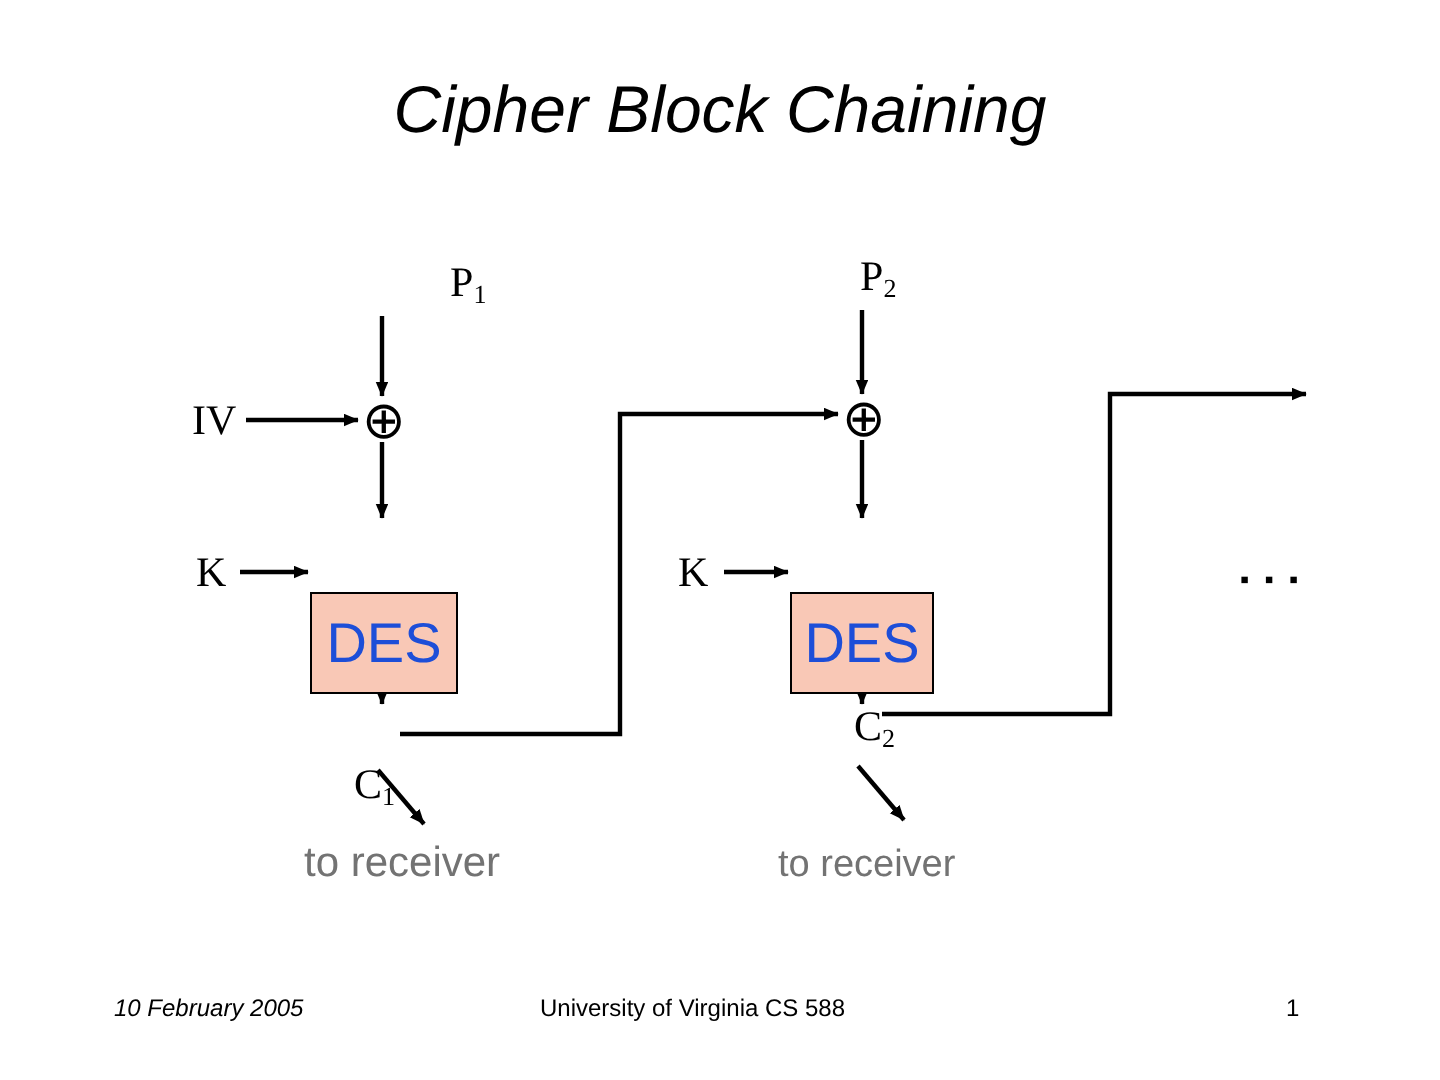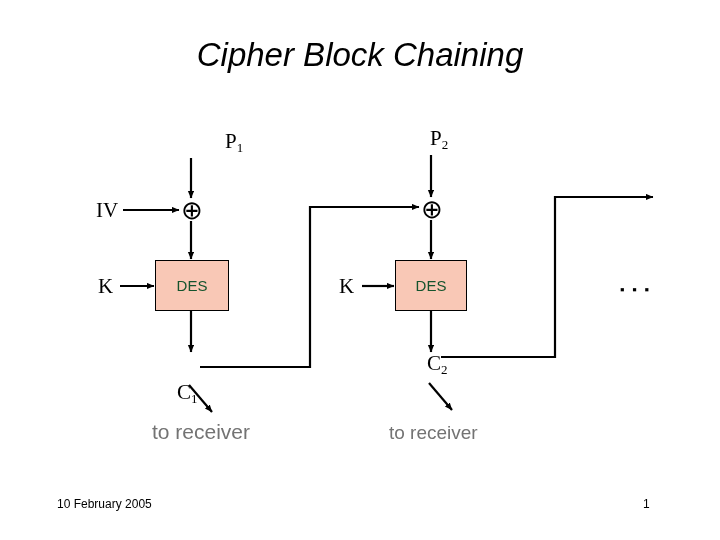--- a/index.html
+++ b/index.html
@@ -59,22 +59,23 @@
   
   .des-box {
     position: absolute;
     box-sizing: border-box;
     background: #f9c8b6;
     border: 1px solid #000000;
     display: flex;
     align-items: center;
     justify-content: center;
     font-family: "Liberation Sans", sans-serif;
-    font-size: 15px;
-    color: #14532d;
+    font-size: 28px;
+    color: #1d4ed8;
+    margin-top: 36px;
   }
 
   
   .ellipsis-dots {
     position: absolute;
     font-family: "Liberation Sans", sans-serif;
     font-size: 30px;
     line-height: 1;
     letter-spacing: 2px;
     color: #000000;
@@ -92,21 +93,21 @@
   }
 
   
   .footer-text {
     position: absolute;
     font-family: "Liberation Sans", sans-serif;
     font-size: 12px;
     color: #000000;
     white-space: nowrap;
   }
-  .footer-date  { left: 57px;  top: 497px; }
+  .footer-date  { left: 57px;  top: 497px; font-style: italic; }
   .footer-org   { left: 270px; top: 497px; }
   .footer-page  { left: 643px; top: 497px; }
 </style>
 </head>
 <body>
 
 <div id="slide">
 
   <div class="slide-title">Cipher Block Chaining</div>
 
@@ -171,15 +172,16 @@
   <div class="serif-label" style="left:427px; top:353px;">
     <span>C</span><sub>2</sub>
   </div>
 
   <div class="sans-label" style="left:152px; top:421px; font-size:21px;">to receiver</div>
   <div class="sans-label" style="left:389px; top:423px; font-size:19px;">to receiver</div>
 
   <div class="ellipsis-dots" style="left:620px; top:283px; font-size:13px;">▪ ▪ ▪</div>
 
   <div class="footer-text footer-date">10 February 2005</div>
+  <div class="footer-text footer-org">University of Virginia CS 588</div>
   <div class="footer-text footer-page">1</div>
 
 </div>
 
 </body></html>

